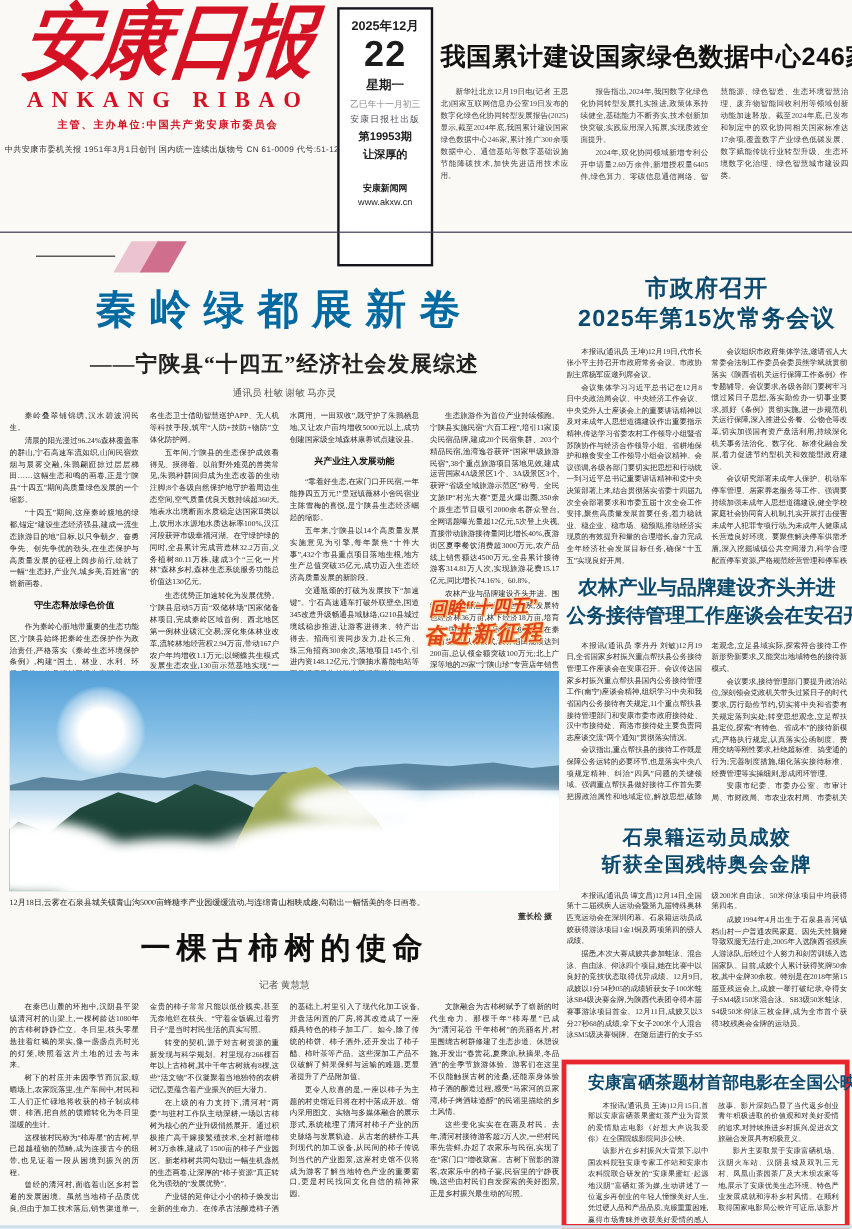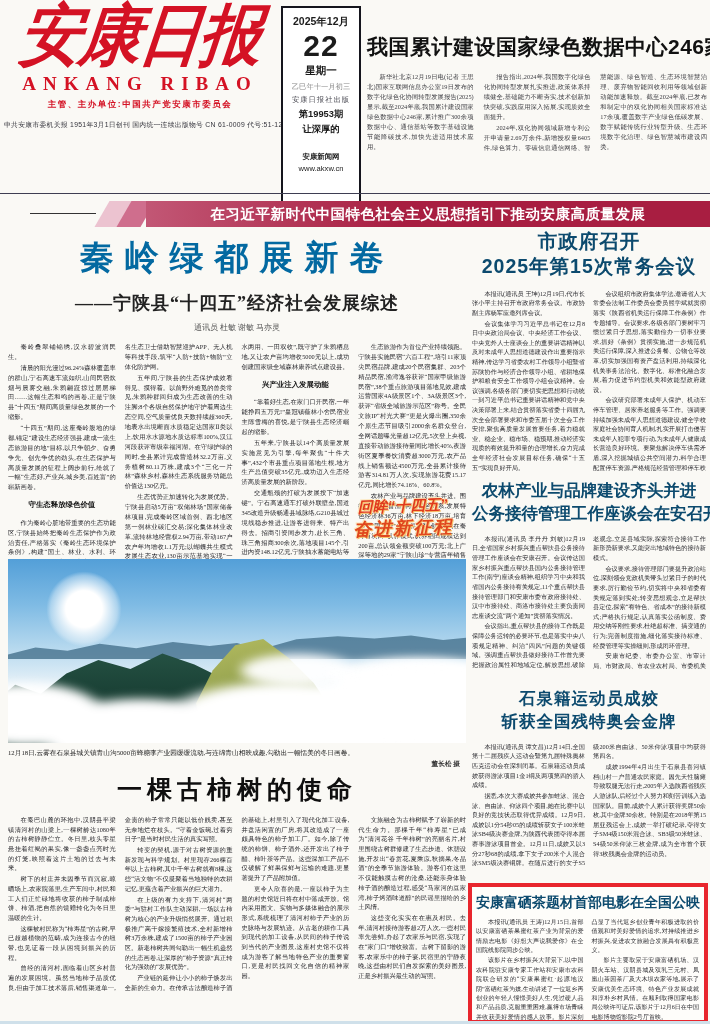--- a/index.html
+++ b/index.html
@@ -103,21 +103,21 @@
   .art-gov { top:229px; }
   .art-gov .t1, .art-gov .t2 { font-size:19.5px; line-height:1.3; letter-spacing:1px; }
   .art-gov .r-body { margin-top:9px; height:188px; }
   .art-rural { top:479px; }
   .art-rural .t1, .art-rural .t2 { font-size:16.5px; line-height:1.42; }
   .art-rural .r-body { margin-top:8px; height:140px; }
   .art-athlete { top:687px; }
   .art-athlete .t1, .art-athlete .t2 { font-size:16.5px; line-height:1.42; letter-spacing:1px; }
   .art-athlete .r-body { margin-top:8px; height:128px; }
   .art-movie { position:absolute; left:468px; top:883px; width:240px; height:141px;
-    border:4px solid #e8262d; background:#fefdfa; padding:7px 5px 4px 4px; }
+    border:4px solid #e8262d; background:#fefdfa; padding:7px 5px 4px 18px; }
   .art-movie .t1 { font-size:14px; letter-spacing:0; }
   .art-movie .r-body { margin-top:6px; height:104px; font-size:6.05px; }
   .bottom-edge { position:absolute; left:0; bottom:0; width:710px; height:3px; background:#cfe0ea; }
 </style>
 </head>
 <body>
 
 <div class="page">
 
   <div class="masthead">
@@ -147,21 +147,20 @@
         <p class="para">2024年,双化协同领域新增专利公开申请量2.69万余件,新增授权量6405件,绿色算力、零碳信息通信网络、智慧能源、绿色智造、生态环境智慧治理、废弃物智能回收利用等领域创新动能加速释放。截至2024年底,已发布和制定中的双化协同相关国家标准达17余项,覆盖数字产业绿色低碳发展、数字赋能传统行业转型升级、生态环境数字化治理、绿色智慧城市建设四类。</p>
       </div>
   </div>
 
   <div class="header-rule"></div>
 
   <div class="banner">
     <div class="bn-line"></div>
     <div class="bn-stripe1"></div>
     <div class="bn-stripe2"></div>
-    <div class="bn-bar">在习近平新时代中国特色社会主义思想指引下推动安康高质量发展</div>
   </div>
 
   <div class="main-story">
     <div class="ms-title">秦岭绿都展新卷</div>
     <div class="ms-sub">——宁陕县“十四五”经济社会发展综述</div>
     <div class="ms-byline">通讯员 杜敏 谢敏 马亦灵</div>
     <div class="ms-body">
         <p class="para">秦岭叠翠铺锦绣,汉水碧波润民生。</p>
         <p class="para">清晨的阳光漫过96.24%森林覆盖率的群山,宁石高速车流如织,山间民宿炊烟与晨雾交融,朱鹮翩跹掠过层层梯田……这幅生态和鸣的画卷,正是宁陕县“十四五”期间高质量绿色发展的一个缩影。</p>
         <p class="para">“十四五”期间,这座秦岭腹地的绿都,锚定“建设生态经济强县,建成一流生态旅游目的地”目标,以只争朝夕、奋勇争先、创先争优的劲头,在生态保护与高质量发展的征程上阔步前行,绘就了一幅“生态好,产业兴,城乡美,百姓富”的崭新画卷。</p>
@@ -190,20 +189,21 @@
     <div class="ph-mtn"></div>
     <div class="ph-terrace"></div>
     <div class="ph-cloudband"></div>
     <div class="ph-clouds"></div>
   </div>
   <div class="photo-caption">12月18日,云雾在石泉县城关镇青山沟5000亩蜂糖李产业园缓缓流动,与连绵青山相映成趣,勾勒出一幅恬美的冬日画卷。</div>
   <div class="photo-credit">董长松 摄</div>
 
   <div class="persimmon">
     <div class="pe-title">一棵古柿树的使命</div>
+    <div class="pe-byline">记者 黄慧慧</div>
     <div class="pe-body">
         <p class="para">在秦巴山麓的环抱中,汉阴县平梁镇清河村的山梁上,一棵树龄达1080年的古柿树静静伫立。冬日里,枝头零星悬挂着红褐的果实,像一盏盏点亮时光的灯笼,映照着这片土地的过去与未来。</p>
         <p class="para">树下的村庄并未因季节而沉寂,晾晒场上,农家院落里,生产车间中,村民和工人们正忙碌地将收获的柿子制成柿饼、柿酒,把自然的馈赠转化为冬日里温暖的生计。</p>
         <p class="para">这棵被村民称为“柿寿星”的古树,早已超越植物的范畴,成为连接古今的纽带,也见证着一段从困境到振兴的历程。</p>
         <p class="para">曾经的清河村,面临着山区乡村普遍的发展困境。虽然当地柿子品质优良,但由于加工技术落后,销售渠道单一,金贵的柿子常常只能以低价贱卖,甚至无奈地烂在枝头。“守着金饭碗,过着穷日子”是当时村民生活的真实写照。</p>
         <p class="para">转变的契机,源于对古树资源的重新发现与科学规划。村里现存266棵百年以上古柿树,其中千年古树就有8棵,这些“活文物”不仅凝聚着当地独特的农耕记忆,更蕴含着产业振兴的巨大潜力。</p>
         <p class="para">在上级的有力支持下,清河村“两委”与驻村工作队主动深耕,一场以古柿树为核心的产业升级悄然展开。通过积极推广高干嫁接繁殖技术,全村新增柿树3万余株,建成了1500亩的柿子产业园区。新老柿树共同勾勒出一幅生机盎然的生态画卷,让深厚的“柿子资源”真正转化为强劲的“发展优势”。</p>
         <p class="para">产业链的延伸让小小的柿子焕发出全新的生命力。在传承古法酿造柿子酒的基础上,村里引入了现代化加工设备,并盘活闲置的厂房,将其改造成了一座颇具特色的柿子加工厂。如今,除了传统的柿饼、柿子酒外,还开发出了柿子醋、柿叶茶等产品。这些深加工产品不仅破解了鲜果保鲜与运输的难题,更显著提升了产品附加值。</p>
         <p class="para">更令人欣喜的是,一座以柿子为主题的村史馆近日将在村中落成开放。馆内采用图文、实物与多媒体融合的展示形式,系统梳理了清河村柿子产业的历史脉络与发展轨迹。从古老的耕作工具到现代的加工设备,从民间的柿子传说到当代的产业图景,这座村史馆不仅将成为游客了解当地特色产业的重要窗口,更是村民找回文化自信的精神家园。</p>
         <p class="para">文旅融合为古柿树赋予了崭新的时代生命力。那棵千年“柿寿星”已成为“清河花谷 千年柿树”的亮丽名片,村里围绕古树群修建了生态步道、休憩设施,开发出“春赏花,夏乘凉,秋摘果,冬品酒”的全季节旅游体验。游客们在这里不仅能触摸古树的沧桑,还能亲身体验柿子酒的酿造过程,感受“马家河的豆家湾,柿子烤酒味道醇”的民谣里描绘的乡土风情。</p>

